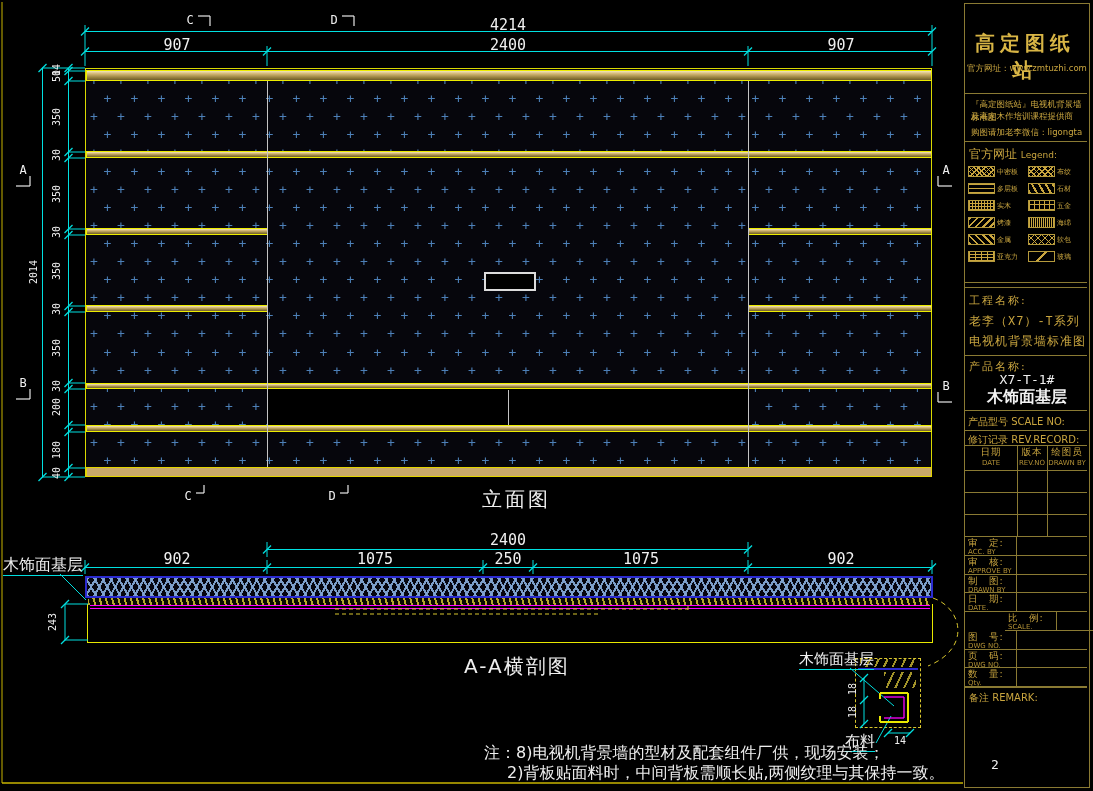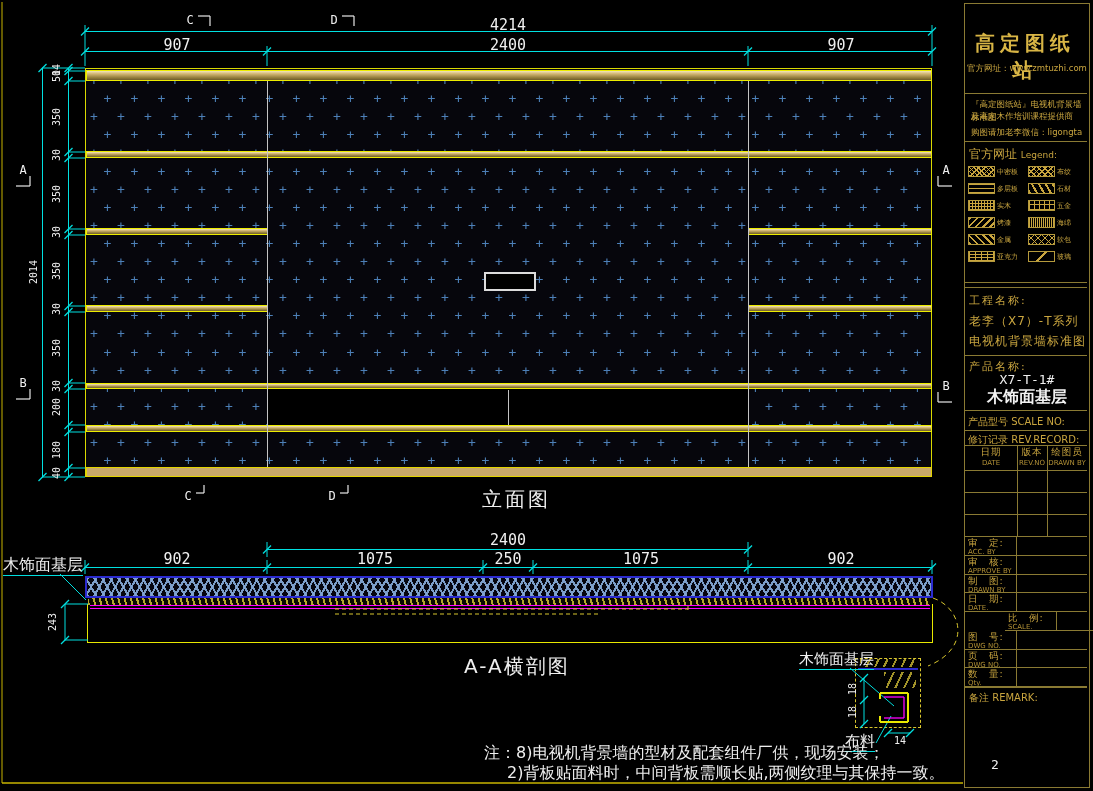--- a/index.html
+++ b/index.html
@@ -1012,21 +1012,21 @@
         </div>
         <div class="legend-row">
           <div class="legend-swatch pat-glass"></div>
           <span class="legend-lbl">玻璃</span>
         </div>
       </div>
     <div class="hline" style="top:282px;"></div>
     <div class="hline" style="top:287px;"></div>
 
     <div class="abs" style="left:6px;top:293px;font-size:11px;letter-spacing:2px;">工程名称:</div>
-    <div class="abs" style="left:6px;top:313px;font-size:12px;letter-spacing:1px;">老李（X7）-T系列</div>
+    <div class="abs" style="left:6px;top:313px;font-size:12px;letter-spacing:1px;font-family:Liberation Mono, monospace;">老李（X7）-T系列</div>
     <div class="abs" style="left:6px;top:333px;font-size:12px;letter-spacing:1px;">电视机背景墙标准图</div>
     <div class="hline" style="top:355px;"></div>
 
     <div class="abs" style="left:6px;top:359px;font-size:11px;letter-spacing:2px;">产品名称:</div>
     <div class="abs" style="left:2px;top:372px;width:124px;text-align:center;font-size:13px;color:#efefef;font-family:'DejaVu Sans Mono',monospace;">X7-T-1#</div>
     <div class="abs" style="left:2px;top:387px;width:124px;text-align:center;font-size:16px;font-weight:bold;color:#f2f2f2;">木饰面基层</div>
     <div class="hline" style="top:410px;"></div>
 
     <div class="abs" style="left:5px;top:415px;font-size:10px;">产品型号 SCALE NO:</div>
     <div class="hline" style="top:430px;"></div>

